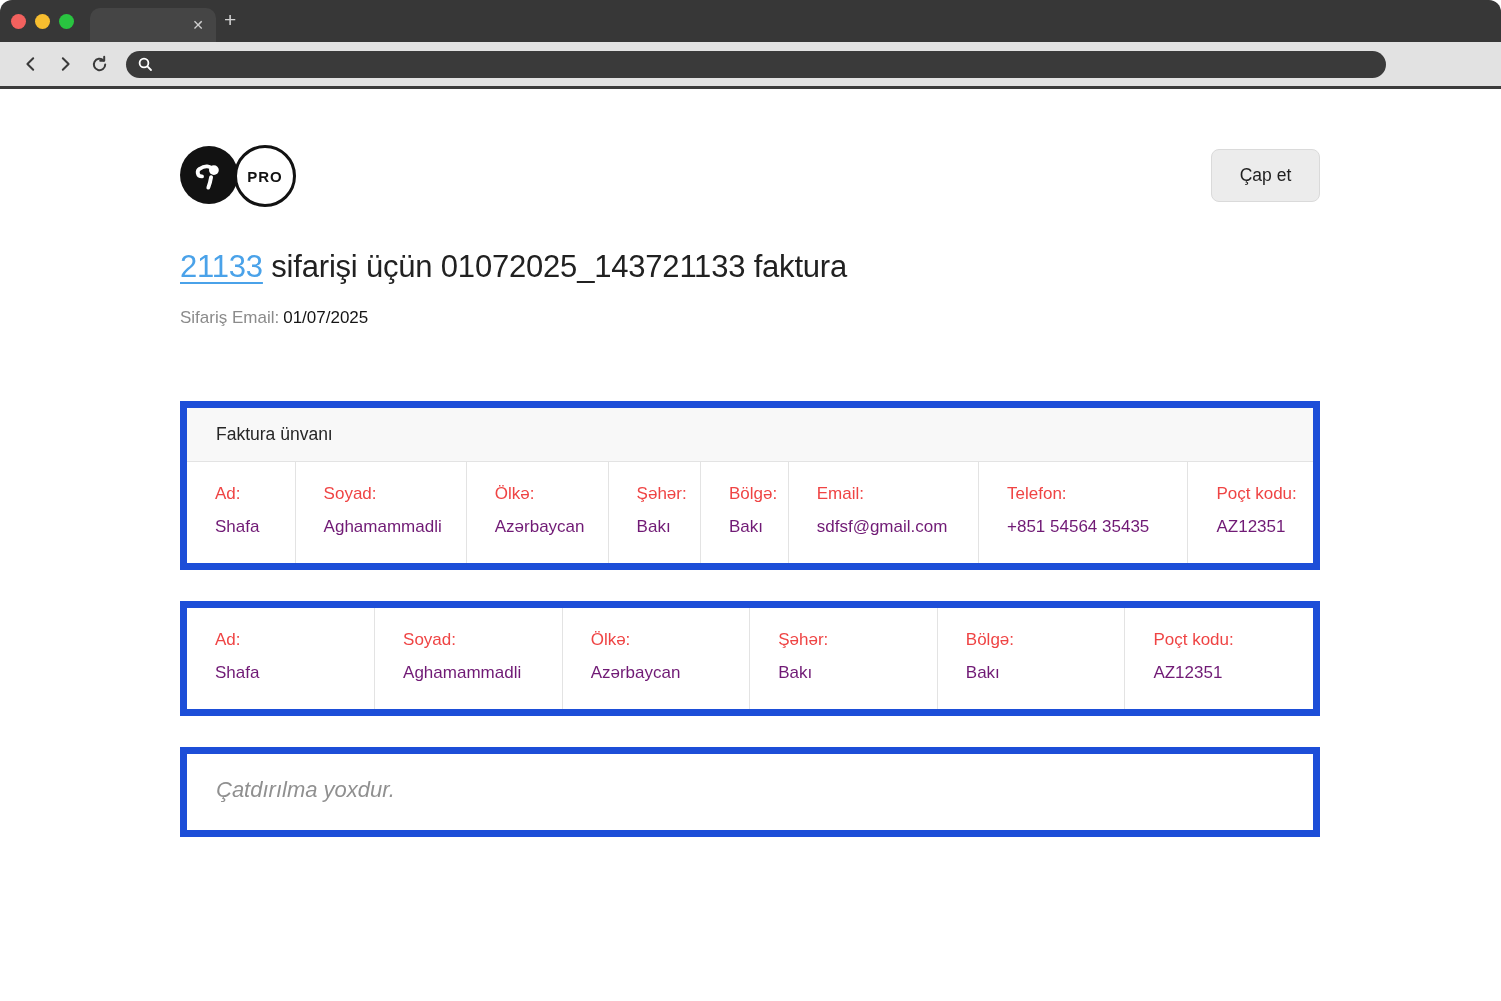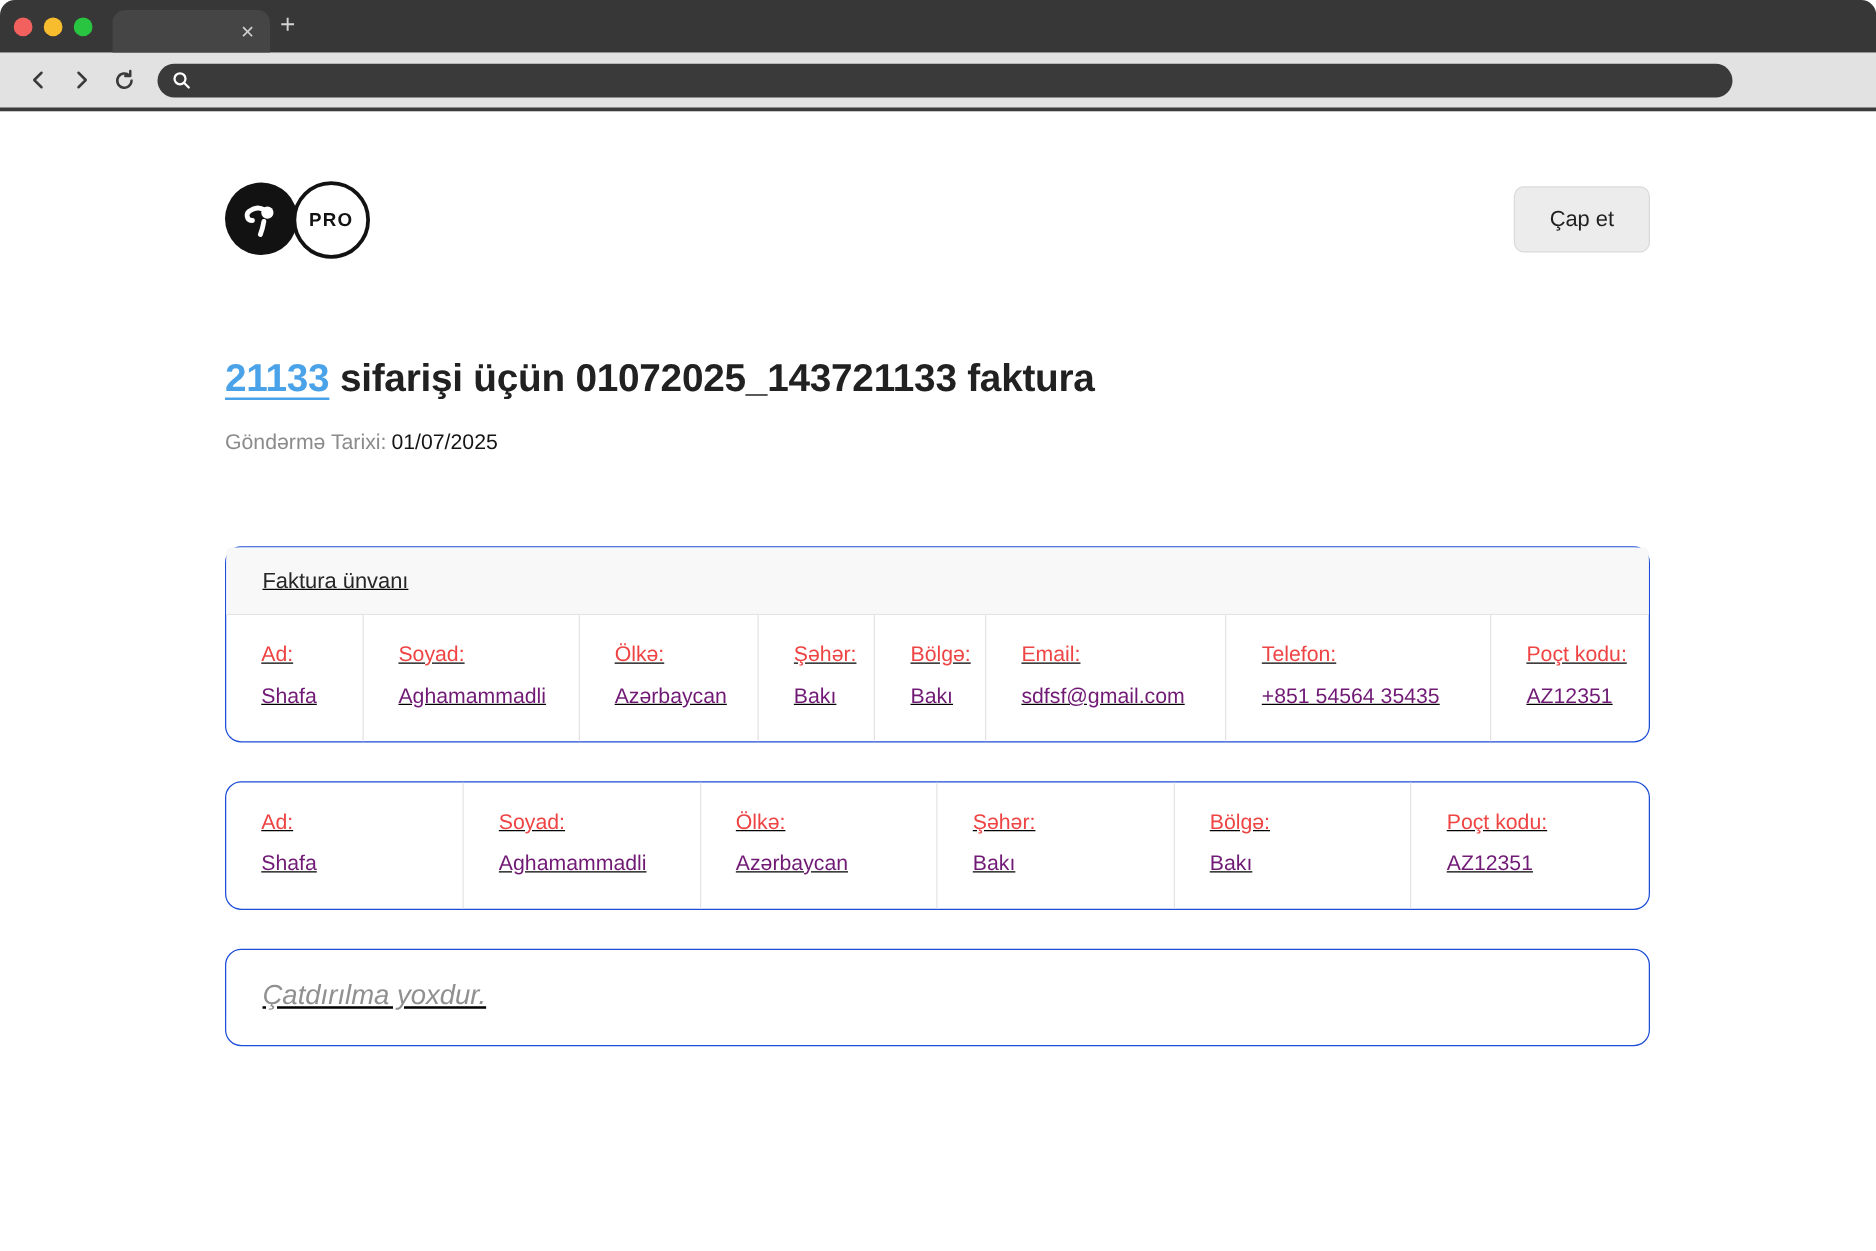--- a/index.html
+++ b/index.html
@@ -79,35 +79,35 @@
   }
 
   .print-btn {
     min-width: 109px; height: 53px; padding: 0 24px;
     background: #ececec; border: 1px solid #dadada; border-radius: 8px;
     font-family: "Liberation Sans", sans-serif;
     font-size: 17.5px; color: #1f1f1f; cursor: pointer;
   }
 
   .title {
-    margin-top: 80px;
-    font-size: 31px; font-weight: 700; color: #212121;
+    margin-top: 44px;
+    font-size: 31px; font-weight: 400; color: #212121;
     letter-spacing: -0.2px;
   }
   .order-link {
     color: #4aa2e9; text-decoration: underline;
     text-decoration-thickness: 2px; text-underline-offset: 5px;
     cursor: pointer;
   }
 
   .date-line { margin-top: 23px; font-size: 17px; }
   .date-label { color: #8b8b8b; }
   .date-value { color: #141414; font-weight: 400; margin-left: 4px; }
 
-  .card { border: 1px solid #1d4ed8; border-radius: 13px; background: #ffffff; text-decoration: underline; }
+  .card { border: 7px solid #1d4ed8; border-radius: 0; background: #ffffff; }
   .card.first { margin-top: 73px; }
   .card + .card { margin-top: 31px; }
   .card-header {
     background: #f8f8f8; border-bottom: 1px solid #e3e3e3;
     padding: 16px 29px; font-size: 17.5px; font-weight: 500; color: #262626;
     border-radius: 4px 4px 0 0;
   }
   .card table { width: 100%; border-collapse: collapse; table-layout: fixed; }
   .card td {
     vertical-align: top;
@@ -177,21 +177,21 @@
           </svg>
         </div>
         <div class="logo-pro">PRO</div>
       </div>
       <button class="print-btn">Çap et</button>
     </div>
 
     <h1 class="title"><a class="order-link">21133</a><span> sifarişi üçün 01072025_143721133 faktura</span></h1>
 
     <p class="date-line">
-      <span class="date-label">Göndərmə Tarixi:</span><span class="date-value">01/07/2025</span>
+      <span class="date-label">Sifariş Email:</span><span class="date-value">01/07/2025</span>
     </p>
 
     <section class="card first">
       <div class="card-header">Faktura ünvanı</div>
       <table>
         <colgroup>
           <col style="width:9.6%">
             <col style="width:15.2%">
             <col style="width:12.6%">
             <col style="width:8.2%">

